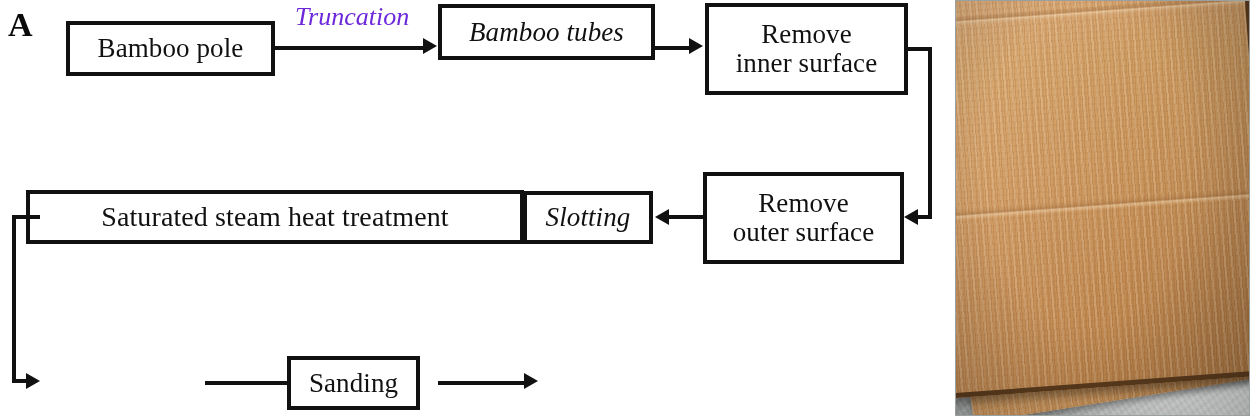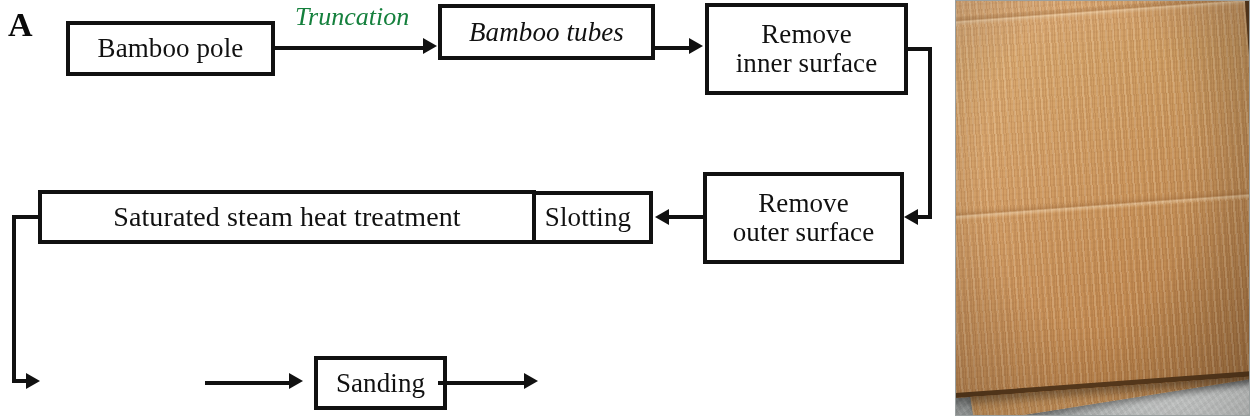--- a/index.html
+++ b/index.html
@@ -35,21 +35,21 @@
     font-size:27px;
     line-height:1.06;
     letter-spacing:.1px;
     white-space:pre-line;
     padding:0 0;
   }
   .edge-label{
     position:absolute;
     font-style:italic;
     font-size:26px;
-    color:#15803d;
+    color:#6d28d9;
     white-space:nowrap;
   }
   
   .h-line{position:absolute;height:4px;background:#111;}
   .v-line{position:absolute;width:4px;background:#111;}
   .arrow-r{
     position:absolute;width:0;height:0;
     border-top:8px solid transparent;
     border-bottom:8px solid transparent;
     border-left:14px solid #111;
@@ -171,37 +171,37 @@
     <div class="v-line" style="left:928px;top:47px;height:172px;"></div>
     <div class="h-line" style="left:918px;top:215px;width:14px;"></div>
     <div class="arrow-l" style="left:904px;top:209px;"></div>
 
     <div class="node" style="left:703px;top:172px;width:201px;height:92px;">Remove
 outer surface</div>
 
     <div class="h-line" style="left:669px;top:215px;width:34px;"></div>
     <div class="arrow-l" style="left:655px;top:209px;"></div>
 
-    <div class="node" style="left:523px;top:191px;width:130px;height:53px;">Slotting</div>
+    <div class="node" style="left:523px;top:191px;width:130px;height:53px;font-style:italic;">Slotting</div>
 
     <div class="h-line" style="left:489px;top:215px;width:34px;"></div>
     <div class="arrow-l" style="left:475px;top:209px;"></div>
 
-    <div class="node" style="left:38px;top:190px;width:498px;height:54px;font-size:28px;">Saturated steam heat treatment</div>
+    <div class="node" style="left:26px;top:190px;width:498px;height:54px;font-size:28px;">Saturated steam heat treatment</div>
 
     <div class="h-line" style="left:12px;top:215px;width:28px;"></div>
     <div class="v-line" style="left:12px;top:215px;height:168px;"></div>
     <div class="h-line" style="left:12px;top:379px;width:16px;"></div>
     <div class="arrow-r" style="left:26px;top:373px;"></div>
 
 
     <div class="h-line" style="left:205px;top:381px;width:86px;"></div>
     <div class="arrow-r" style="left:289px;top:373px;"></div>
 
-    <div class="node" style="left:314px;top:356px;width:133px;height:54px;">Sanding</div>
+    <div class="node" style="left:287px;top:356px;width:133px;height:54px;">Sanding</div>
 
     <div class="h-line" style="left:438px;top:381px;width:88px;"></div>
     <div class="arrow-r" style="left:524px;top:373px;"></div>
 
   </div>
 
   <div id="panelB">
     <div id="photo">
       <div class="bg-stone"></div>
 

